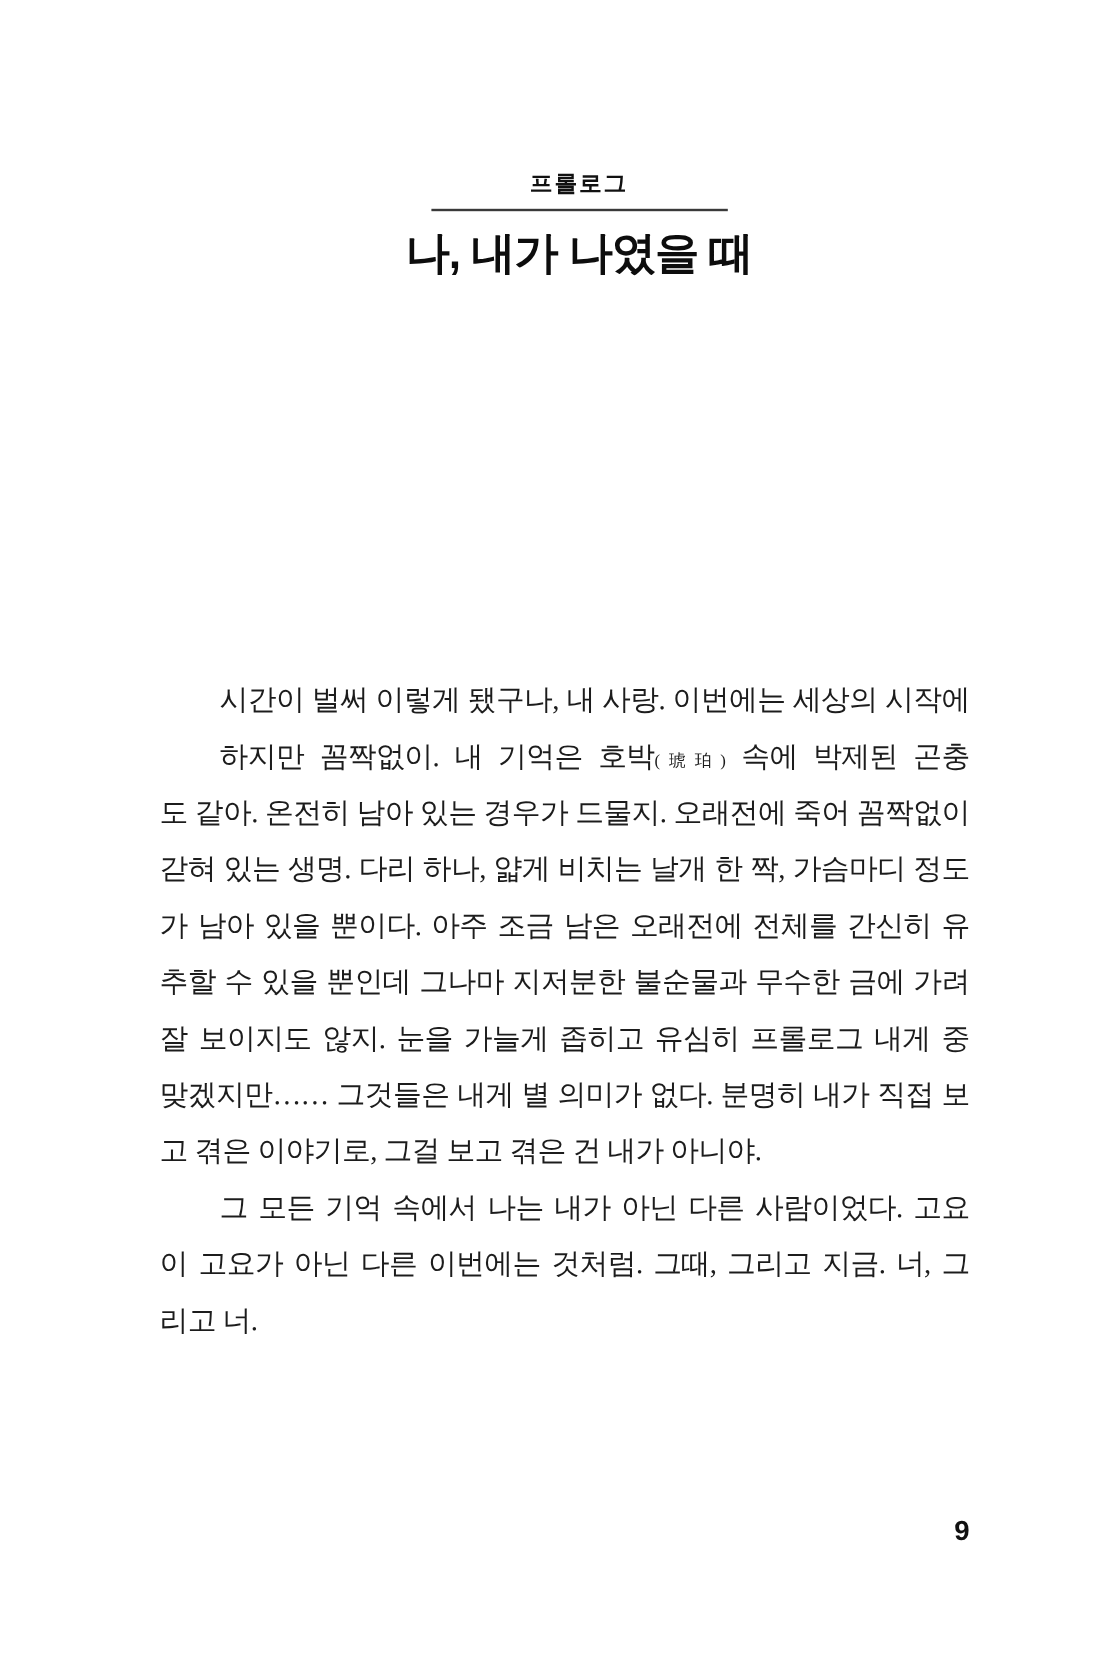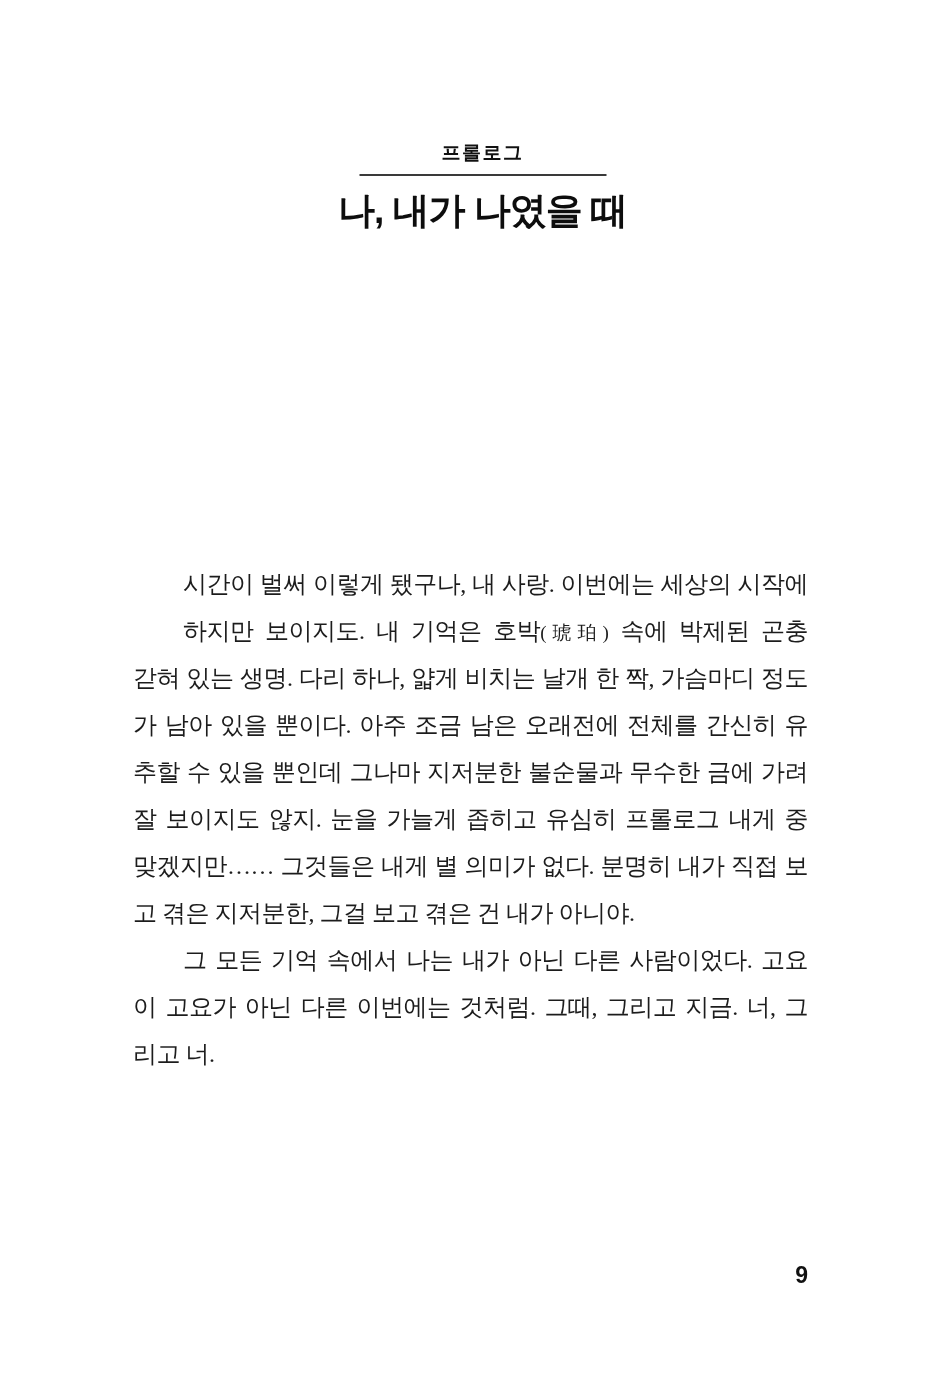--- a/index.html
+++ b/index.html
@@ -73,21 +73,21 @@
     overflow: hidden;
     white-space: nowrap;
   }
   .line.justified { white-space: normal; }
   .line.para-end {
     text-align: left;
     text-align-last: left;
   }
   .line.indent { text-indent: 50px; }
   .hanja {
-    font-size: 19px;
+    font-size: 14px;
     letter-spacing: 0;
   }
   
   .page-number {
     position: absolute;
     left: 720px;
     top: 1262px;
     width: 88px;
     text-align: right;
     font-family: "Liberation Sans", "DejaVu Sans", sans-serif;
@@ -104,27 +104,28 @@
   <header class="chapter-header">
     <div class="prologue-label">프롤로그</div>
     <div class="header-divider"></div>
     <h1 class="chapter-title">나, 내가 나였을 때</h1>
   </header>
 
   <main class="body-text">
 
     <div class="line justified indent">시간이 벌써 이렇게 됐구나, 내 사랑. 이번에는 세상의 시작에 관</div>
 
-    <div class="line justified indent"><span>하지만 보이지도. 내 기억은 호박</span><span class="hanja">(琥珀)</span><span> 속에 박제된 곤충 화석과</span></div>
+    <div class="line justified indent"><span>하지만 꼼짝없이. 내 기억은 호박</span><span class="hanja">(琥珀)</span><span> 속에 박제된 곤충 화석과</span></div>
+    <div class="line justified">도 같아. 온전히 남아 있는 경우가 드물지. 오래전에 죽어 꼼짝없이</div>
     <div class="line justified">갇혀 있는 생명. 다리 하나, 얇게 비치는 날개 한 짝, 가슴마디 정도</div>
     <div class="line justified">가 남아 있을 뿐이다. 아주 조금 남은 오래전에 전체를 간신히 유</div>
     <div class="line justified">추할 수 있을 뿐인데 그나마 지저분한 불순물과 무수한 금에 가려</div>
     <div class="line justified">잘 보이지도 않지. 눈을 가늘게 좁히고 유심히 프롤로그 내게 중</div>
     <div class="line justified">맞겠지만…… 그것들은 내게 별 의미가 없다. 분명히 내가 직접 보</div>
-    <div class="line para-end">고 겪은 지저분한, 그걸 보고 겪은 건 내가 아니야.</div>
+    <div class="line para-end">고 겪은 이야기로, 그걸 보고 겪은 건 내가 아니야.</div>
 
     <div class="line justified indent">그 모든 기억 속에서 나는 내가 아닌 다른 사람이었다. 고요 대륙</div>
     <div class="line justified">이 고요가 아닌 다른 이번에는 것처럼. 그때, 그리고 지금. 너, 그</div>
     <div class="line para-end">리고 너.</div>
 
   </main>
 
   <div class="page-number">9</div>
 
 </div>

